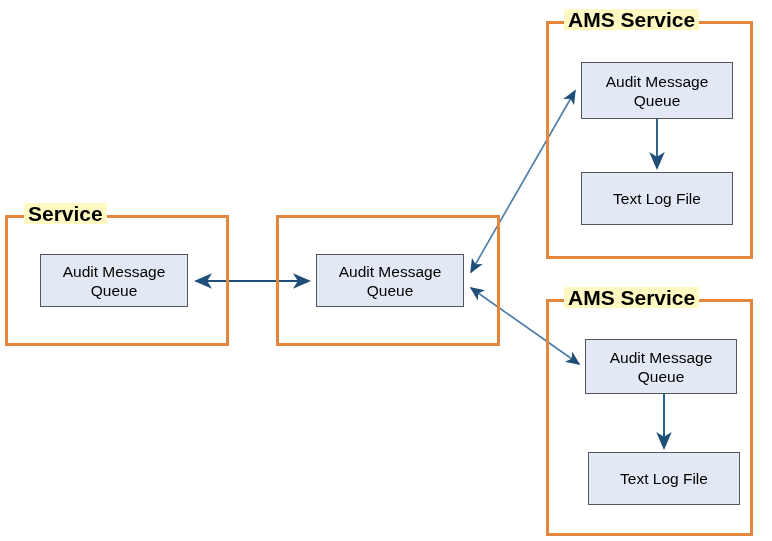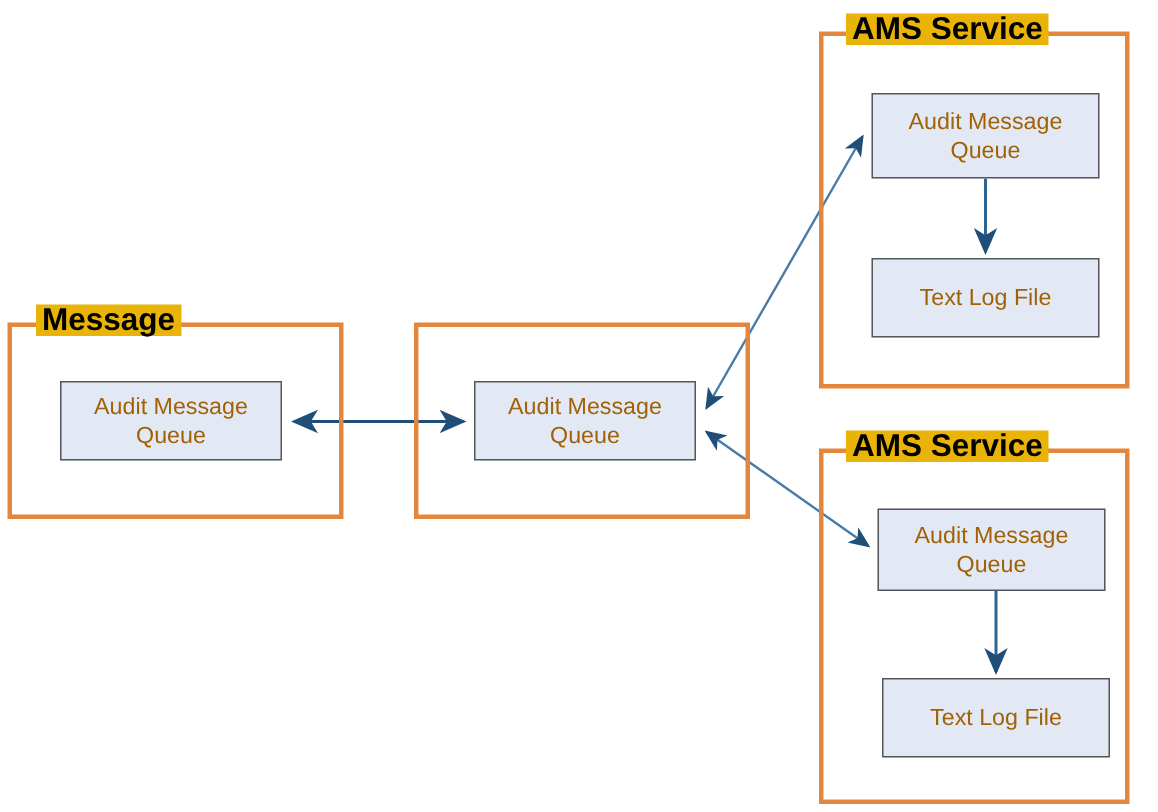--- a/index.html
+++ b/index.html
@@ -20,38 +20,38 @@
 
   
   .container-box {
     position: absolute;
     border: 3px solid #e3873f;
     box-sizing: border-box;
     background: transparent;
   }
   .container-label {
     position: absolute;
-    background: #eab308;
+    background: #fef9c3;
     color: #000000;
     font-weight: bold;
     font-size: 21px;
     line-height: 21px;
     letter-spacing: 0px;
     white-space: nowrap;
     padding: 0 4px;
     font-family: "Liberation Sans", sans-serif;
   }
 
   
   .node-box {
     position: absolute;
     box-sizing: border-box;
     background: #e3e9f4;
     border: 1.5px solid #53565c;
-    color: #a16207;
+    color: #000000;
     font-size: 15.5px;
     line-height: 19px;
     text-align: center;
     display: flex;
     align-items: center;
     justify-content: center;
     font-family: "Liberation Sans", sans-serif;
   }
   .node-box .node-label {
     display: block;
@@ -97,21 +97,21 @@
     <line x1="471" y1="288" x2="579" y2="364" stroke="#4a7ba7" stroke-width="1.6" marker-start="url(#arrow-start)" marker-end="url(#arrow-end)"></line>
 
     
     <line x1="657" y1="119" x2="657" y2="168" stroke="#2e6490" stroke-width="2" marker-end="url(#arrow-end)"></line>
 
     
     <line x1="664" y1="394" x2="664" y2="448" stroke="#2e6490" stroke-width="2" marker-end="url(#arrow-end)"></line>
   </svg>
 
   <div class="container-box" style="left:5px; top:215px; width:224px; height:131px;"></div>
-  <div class="container-label" style="left:24px; top:203px;">Message</div>
+  <div class="container-label" style="left:24px; top:203px;">Service</div>
 
   <div class="container-box" style="left:276px; top:215px; width:224px; height:131px;"></div>
 
   <div class="container-box" style="left:546px; top:21px; width:207px; height:238px;"></div>
   <div class="container-label" style="left:564px; top:9px;">AMS Service</div>
 
   <div class="container-box" style="left:546px; top:299px; width:207px; height:237px;"></div>
   <div class="container-label" style="left:564px; top:287px;">AMS Service</div>
 
   <div class="node-box" style="left:40px; top:254px; width:148px; height:53px;">

